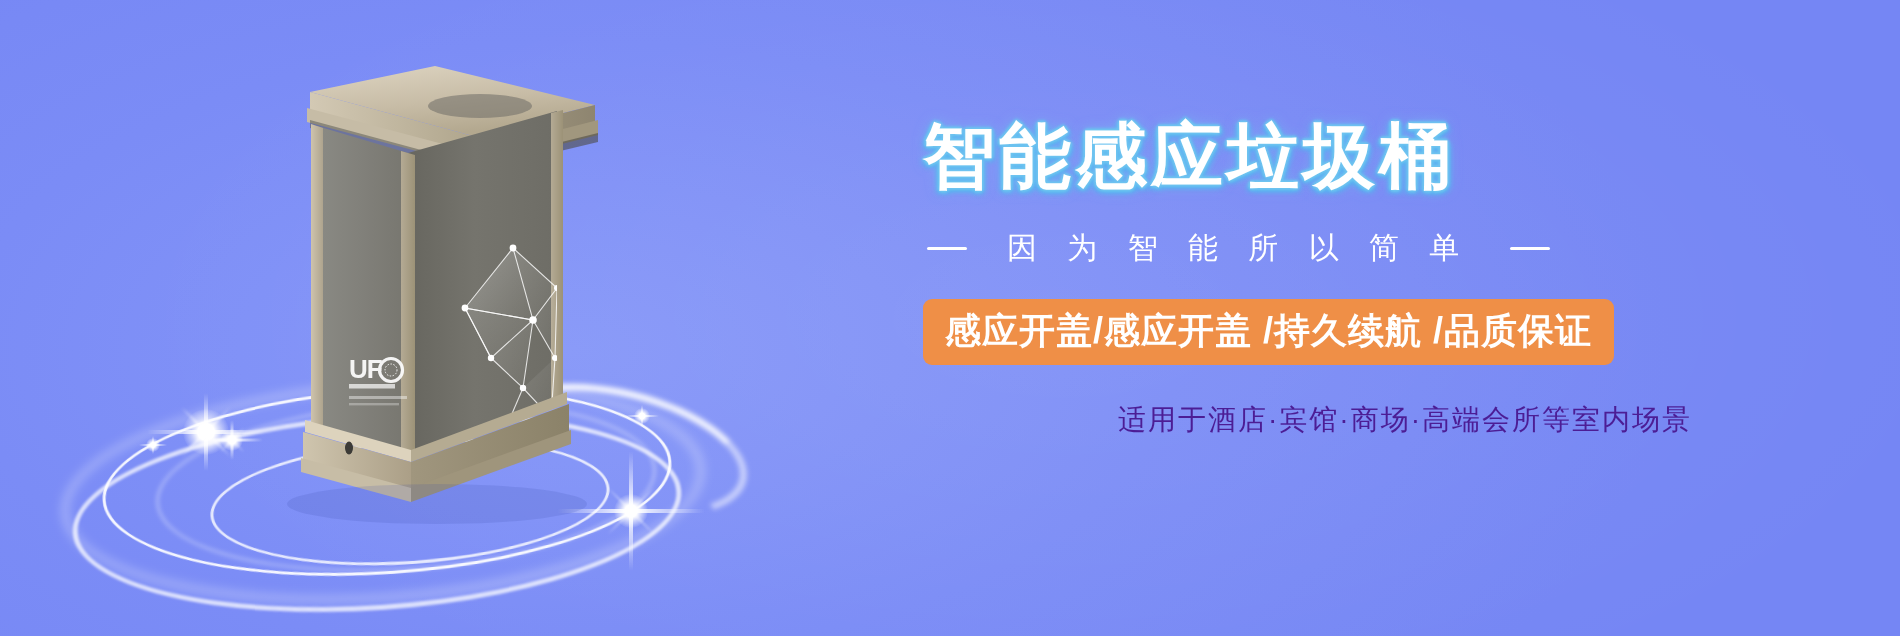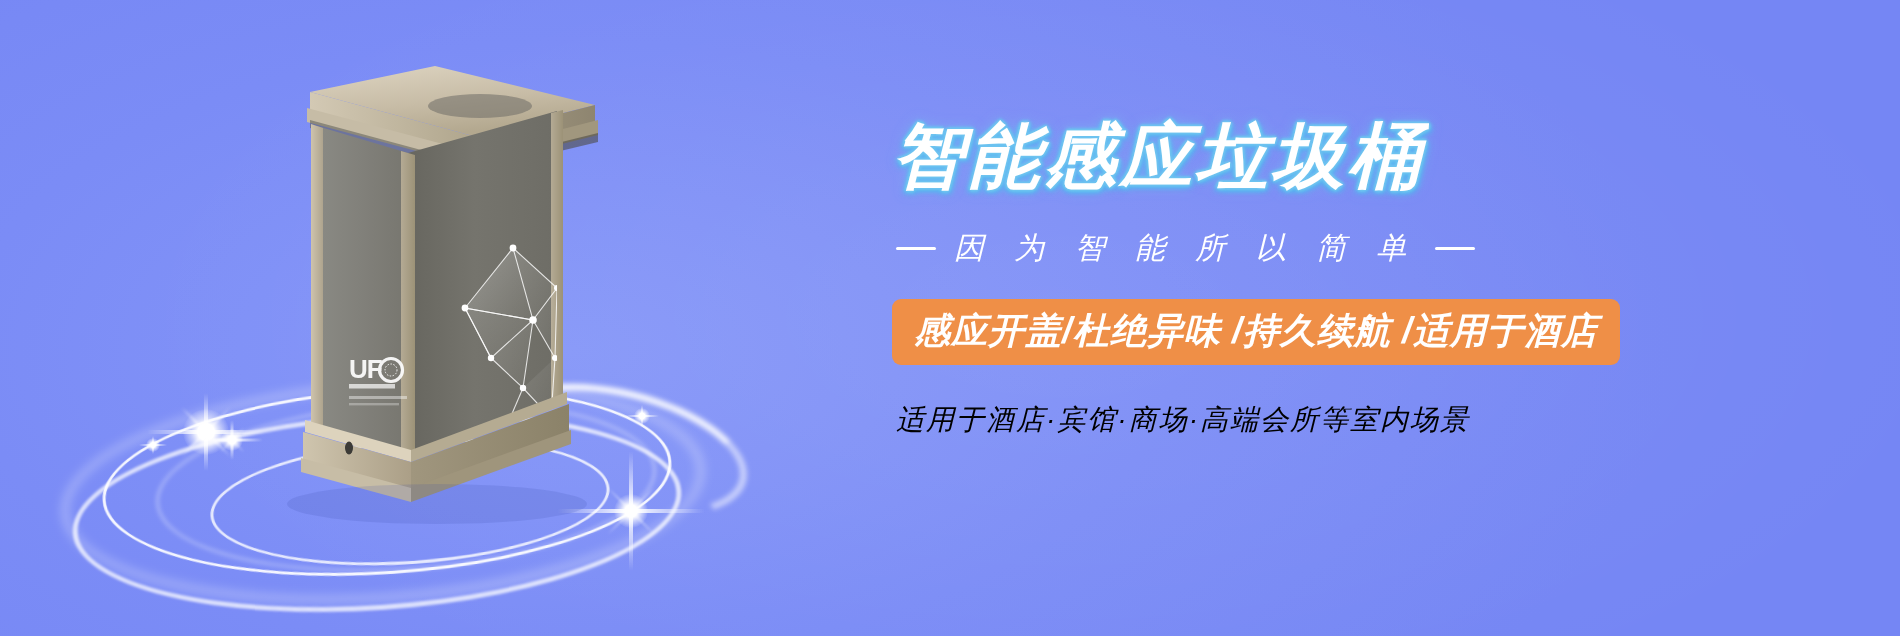--- a/index.html
+++ b/index.html
@@ -167,24 +167,23 @@
     left: 265px;
     top: 58px;
     width: 370px;
     height: 430px;
   }
   #product svg { display: block; width: 100%; height: 100%; overflow: visible; }
 
   
   .text-block {
     position: absolute;
-    left: 892px;
+    left: 923px;
     top: 120px;
     width: 960px;
-    font-style: italic;
   }
 
   #headline {
     font-size: 72px;
     font-weight: bold;
     color: #ffffff;
     letter-spacing: 4px;
     line-height: 1;
     white-space: nowrap;
     text-shadow:
@@ -195,21 +194,21 @@
        0 -2px 3px #6fc4f0,
        3px 3px 5px rgba(80,180,240,.85),
       -3px 3px 5px rgba(80,180,240,.85),
        0 0 14px rgba(120,200,245,.7);
     margin: 0;
   }
 
   #subhead-row {
     display: flex;
     align-items: center;
-    gap: 18px;
+    gap: 40px;
     margin-top: 36px;
     padding-left: 4px;
   }
   .dash {
     width: 40px;
     height: 3px;
     background: #ffffff;
     border-radius: 2px;
     flex: 0 0 auto;
   }
@@ -233,25 +232,26 @@
     font-size: 36px;
     font-weight: bold;
     color: #ffffff;
     letter-spacing: 1px;
     line-height: 1.05;
   }
 
   #scene-line {
     margin-top: 36px;
     font-size: 28px;
-    color: #000000;
+    color: #4c1d95;
     letter-spacing: 2px;
     white-space: nowrap;
     padding-left: 4px;
     font-weight: 400;
+    text-align: center;
   }
 </style>
 </head>
 <body>
 
 <div id="banner">
 
   <div class="bg-base"></div>
   <div class="bg-vignette"></div>
 
@@ -419,19 +419,19 @@
 
     <h1 id="headline">智能感应垃圾桶</h1>
 
     <div id="subhead-row">
       <span class="dash"></span>
       <span id="subhead">因 为 智 能  所 以 简 单</span>
       <span class="dash"></span>
     </div>
 
     <div id="feature-pill">
-      <span id="feature-text">感应开盖/杜绝异味 /持久续航 /适用于酒店</span>
+      <span id="feature-text">感应开盖/感应开盖 /持久续航 /品质保证</span>
     </div>
 
     <div id="scene-line">适用于酒店·宾馆·商场·高端会所等室内场景</div>
   </div>
 
 </div>
 
 </body></html>

